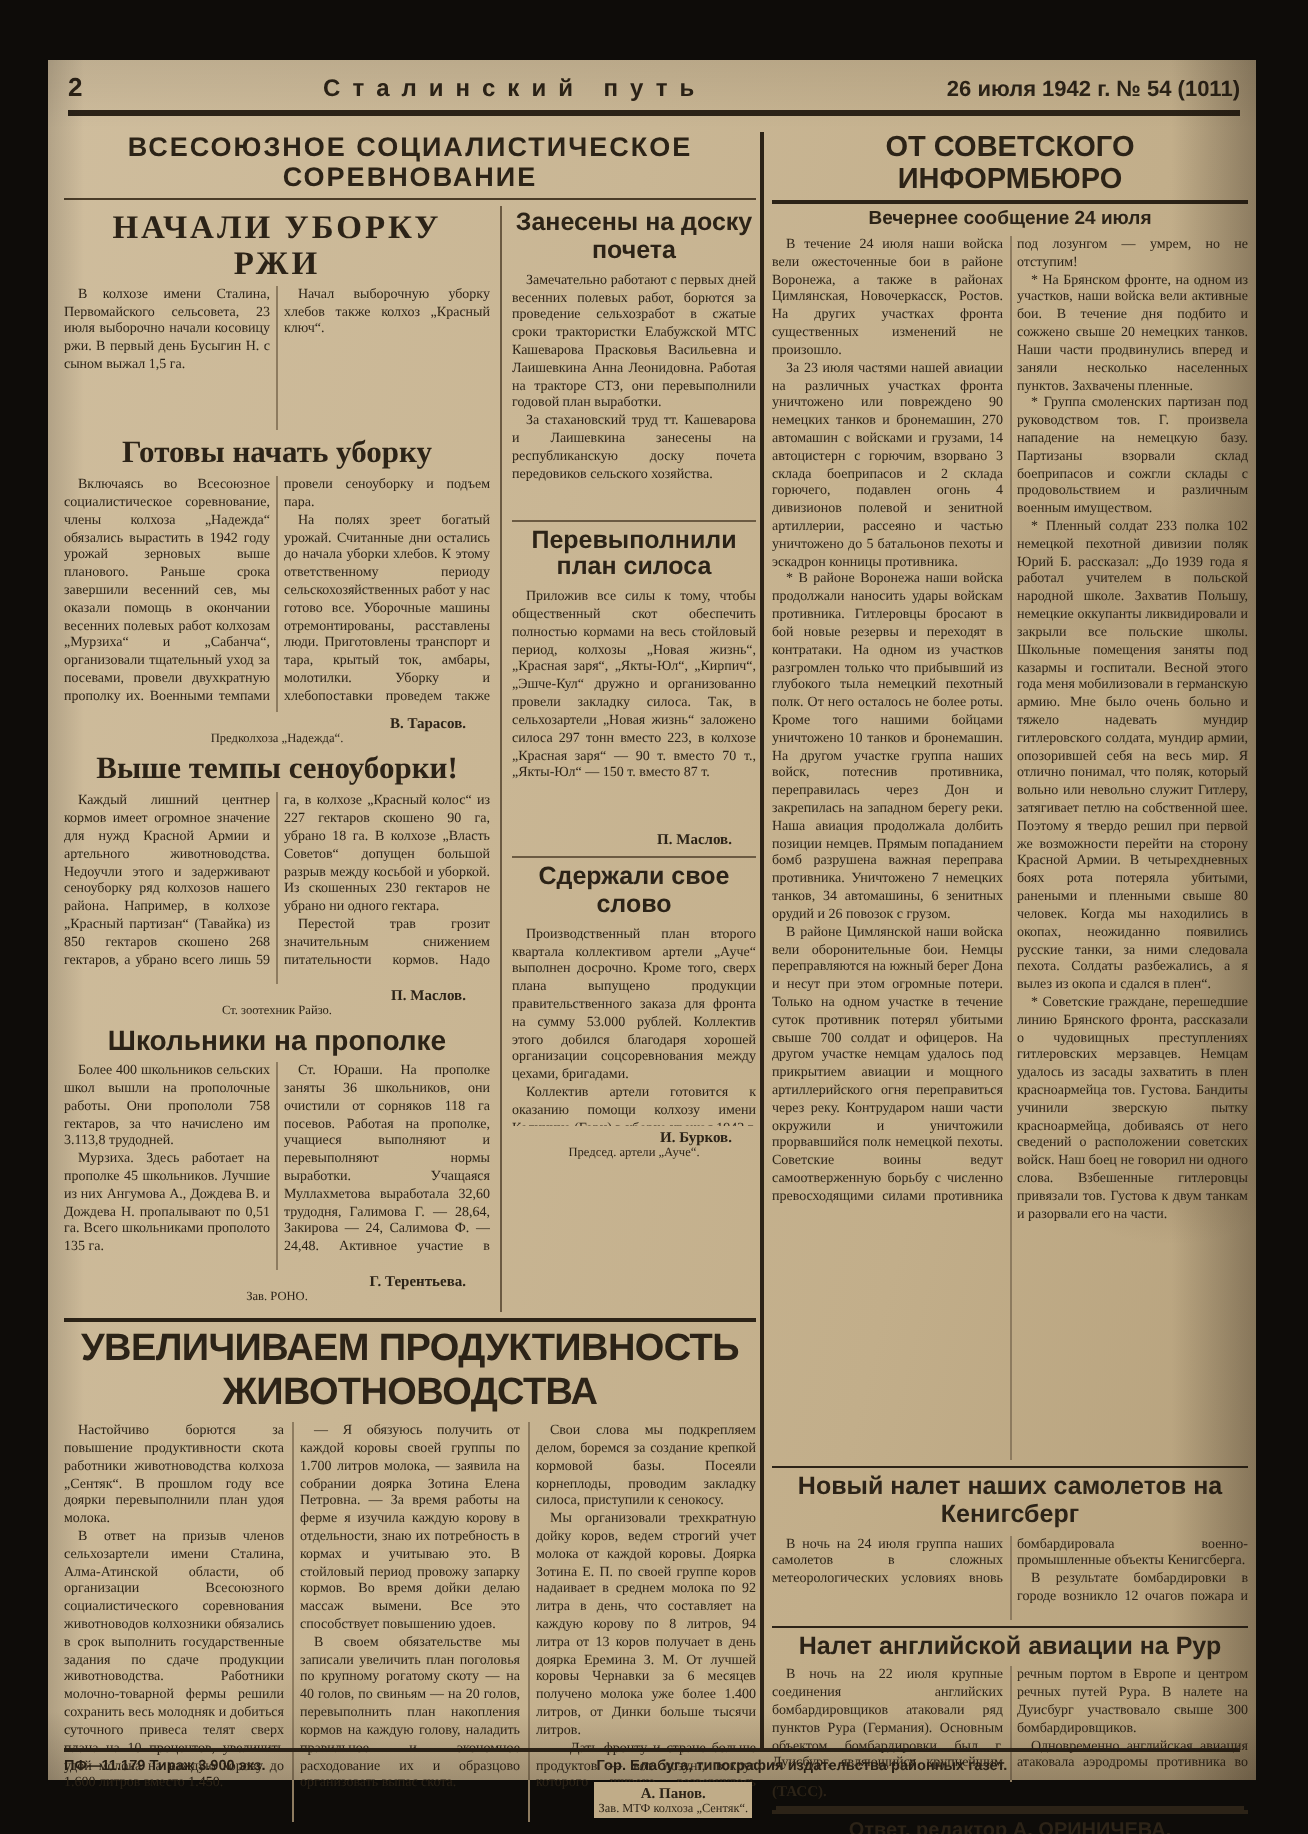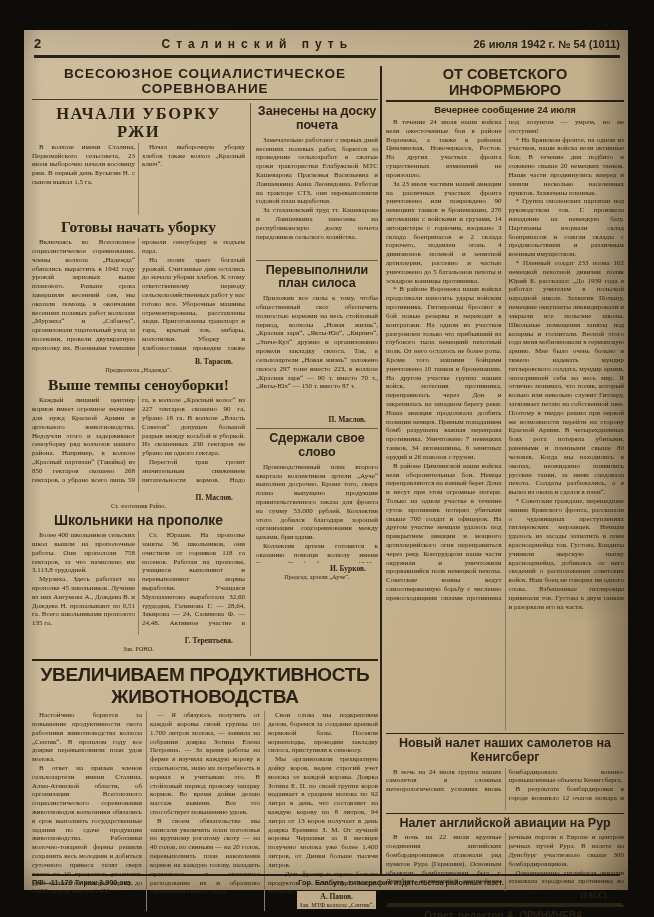--- a/index.html
+++ b/index.html
@@ -70,21 +70,21 @@
     text-align:center; }
   .ls-sig .s1 { font-weight:bold; font-size:7.5px; }
   .ls-sig .s2 { font-size:6.2px; }
 
   .right-sec { position:absolute; left:362px; top:36px; width:238px; }
   .rt-title { text-align:center; font-weight:bold; font-size:14.5px;
     font-family:"Liberation Sans",sans-serif; border-bottom:2px solid #2c2317; padding-bottom:2px; }
   .rt-sub { text-align:center; font-weight:bold; font-size:9.5px;
     font-family:"Liberation Sans",sans-serif; margin:2px 0 3px; }
   .sub-art { border-top:1.5px solid #2c2317; margin-top:3px; padding-top:1px; }
-  .tass { text-align:right; font-weight:bold; font-size:7.5px; padding-right:16px; }
+  .tass { font-weight:bold; font-size:7.5px; padding-right:16px; }
   .editor-line { border-top:2px solid #2c2317; box-shadow:0 -4px 0 -2px #2c2317;
     margin-top:5px; padding-top:3px; text-align:center; font-weight:bold; font-size:10px;
     font-family:"Liberation Sans",sans-serif; }
 
   .paper-footer { position:absolute; left:8px; right:8px; bottom:3px;
     border-top:2px solid #2c2317; padding-top:2px; font-size:7.3px; font-weight:bold;
     font-family:"Liberation Sans",sans-serif; display:flex; }
   .pf-left { flex:0 0 150px; text-align:left; }
   .pf-center { flex:1; text-align:center; }
 </style>

